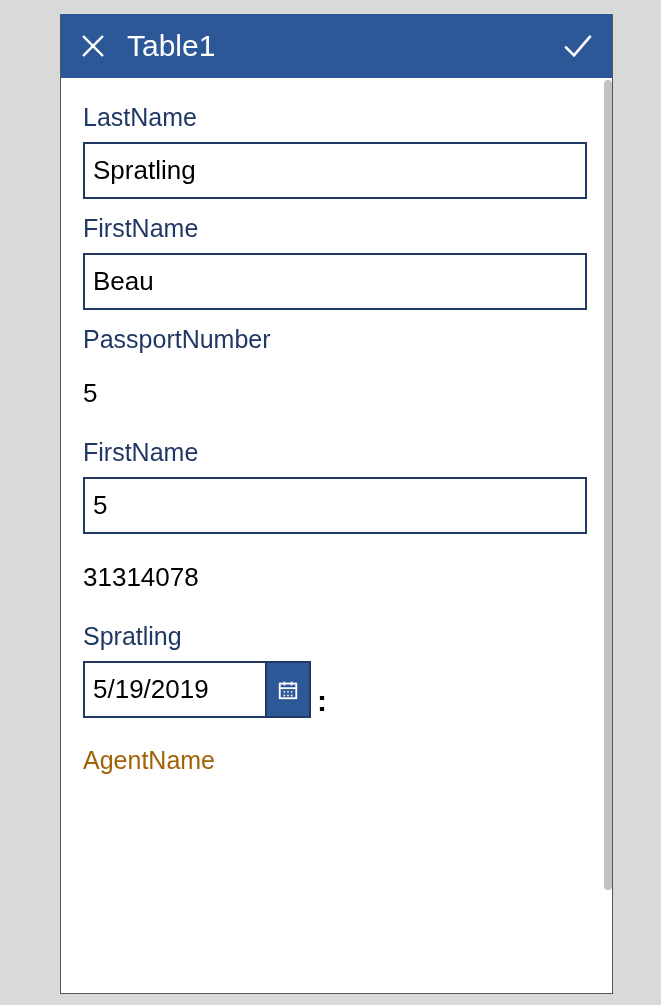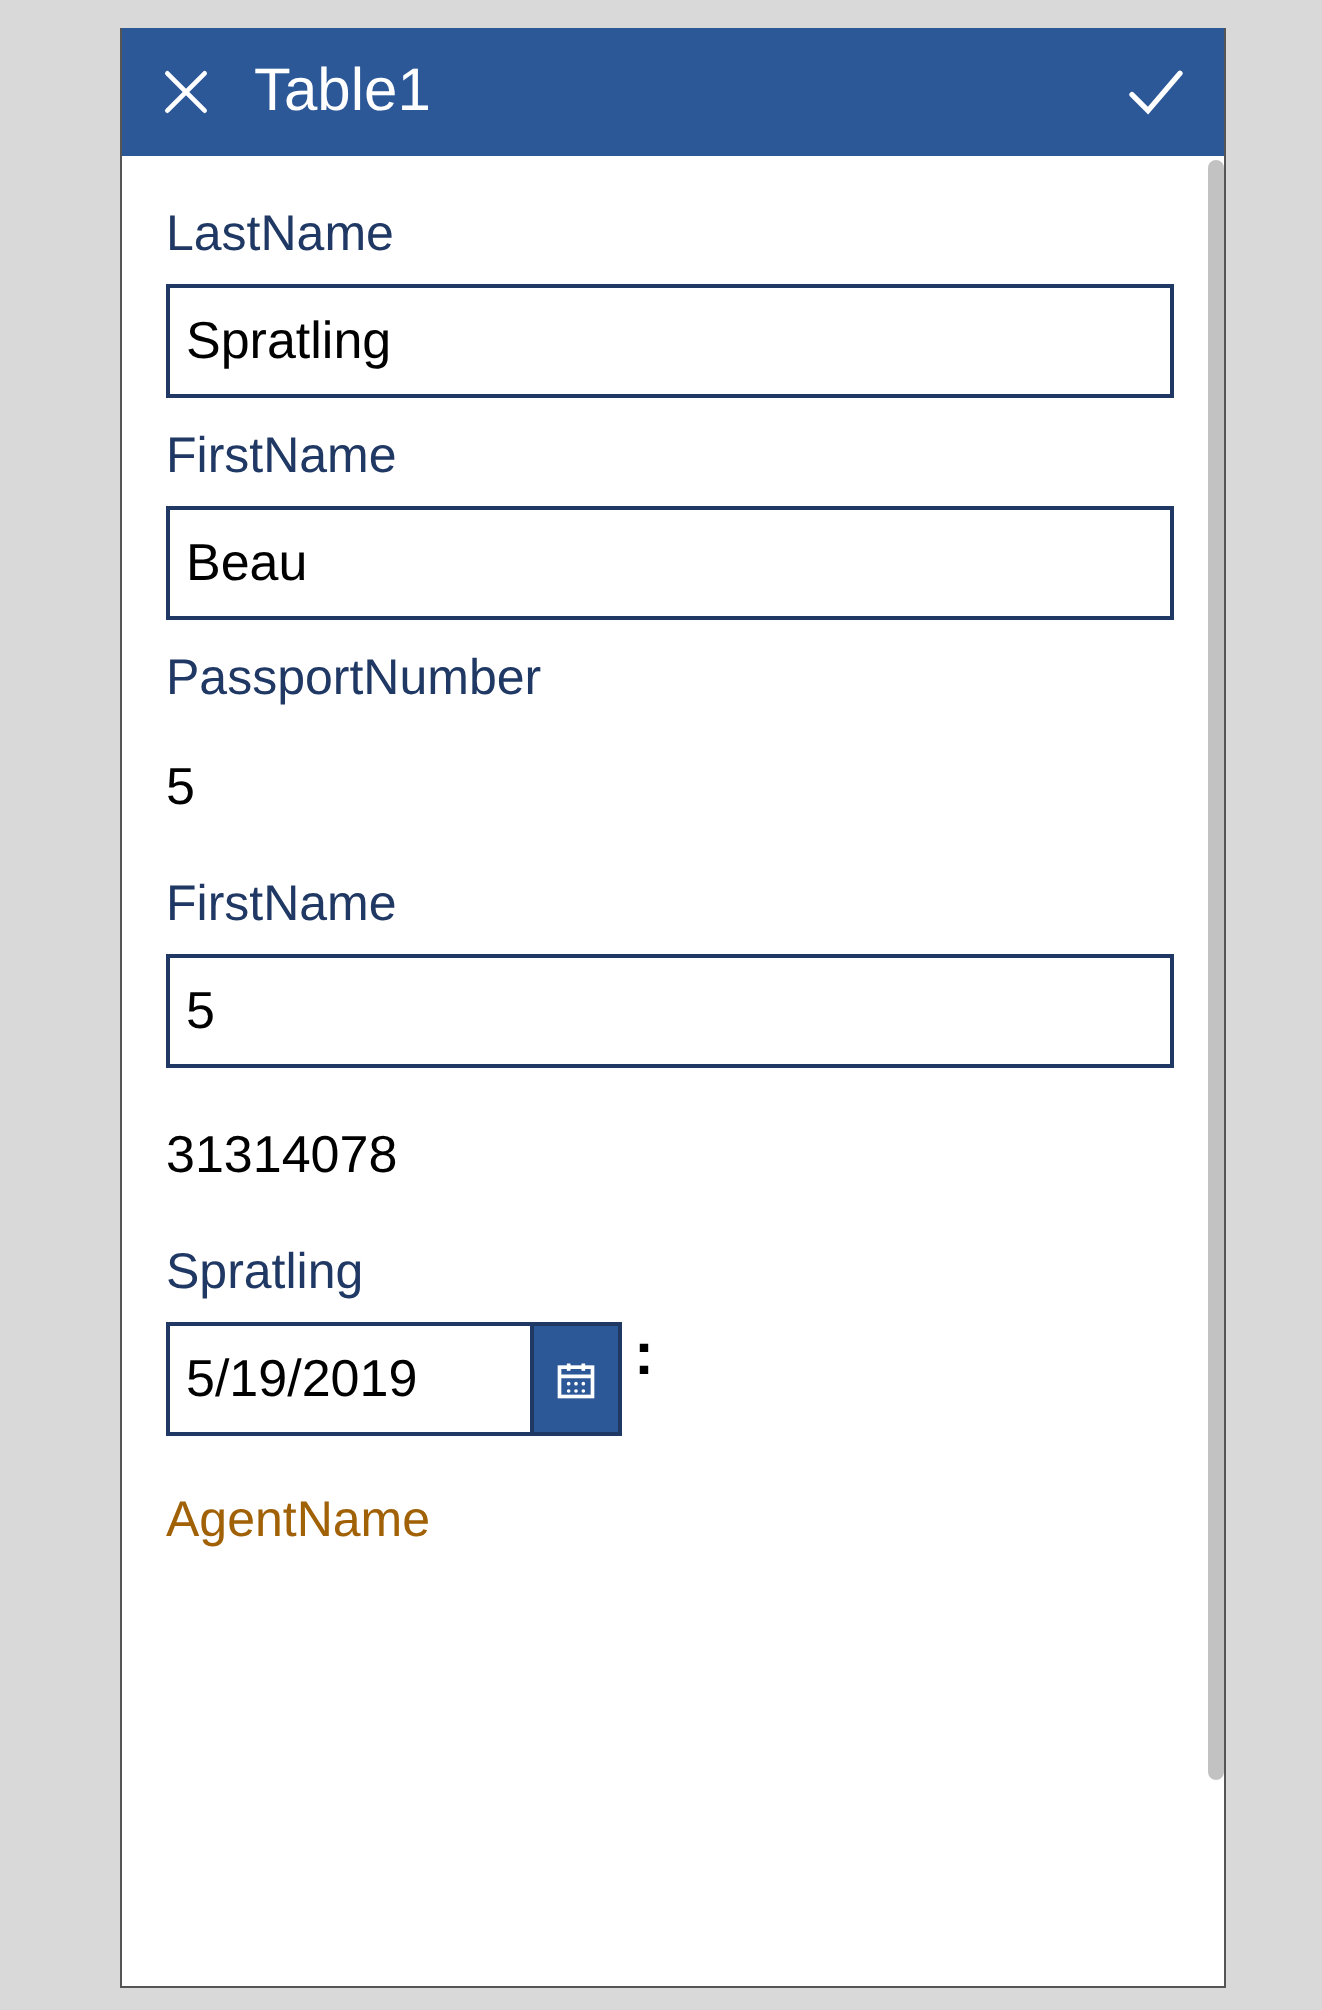--- a/index.html
+++ b/index.html
@@ -103,21 +103,21 @@
     align-items: center;
     background: #fff;
   }
   .static-value {
     font-size: 26px;
     color: #000;
     padding: 14px 0 14px 0;
   }
   .date-row {
     display:flex;
-    align-items:flex-start;
+    align-items:flex-end;
   }
   .date-input {
     width: 182px;
     height: 57px;
     border: 2px solid #203864;
     border-right: none;
     padding: 0 8px;
     font-size: 26px;
     color: #000;
     display: flex;

